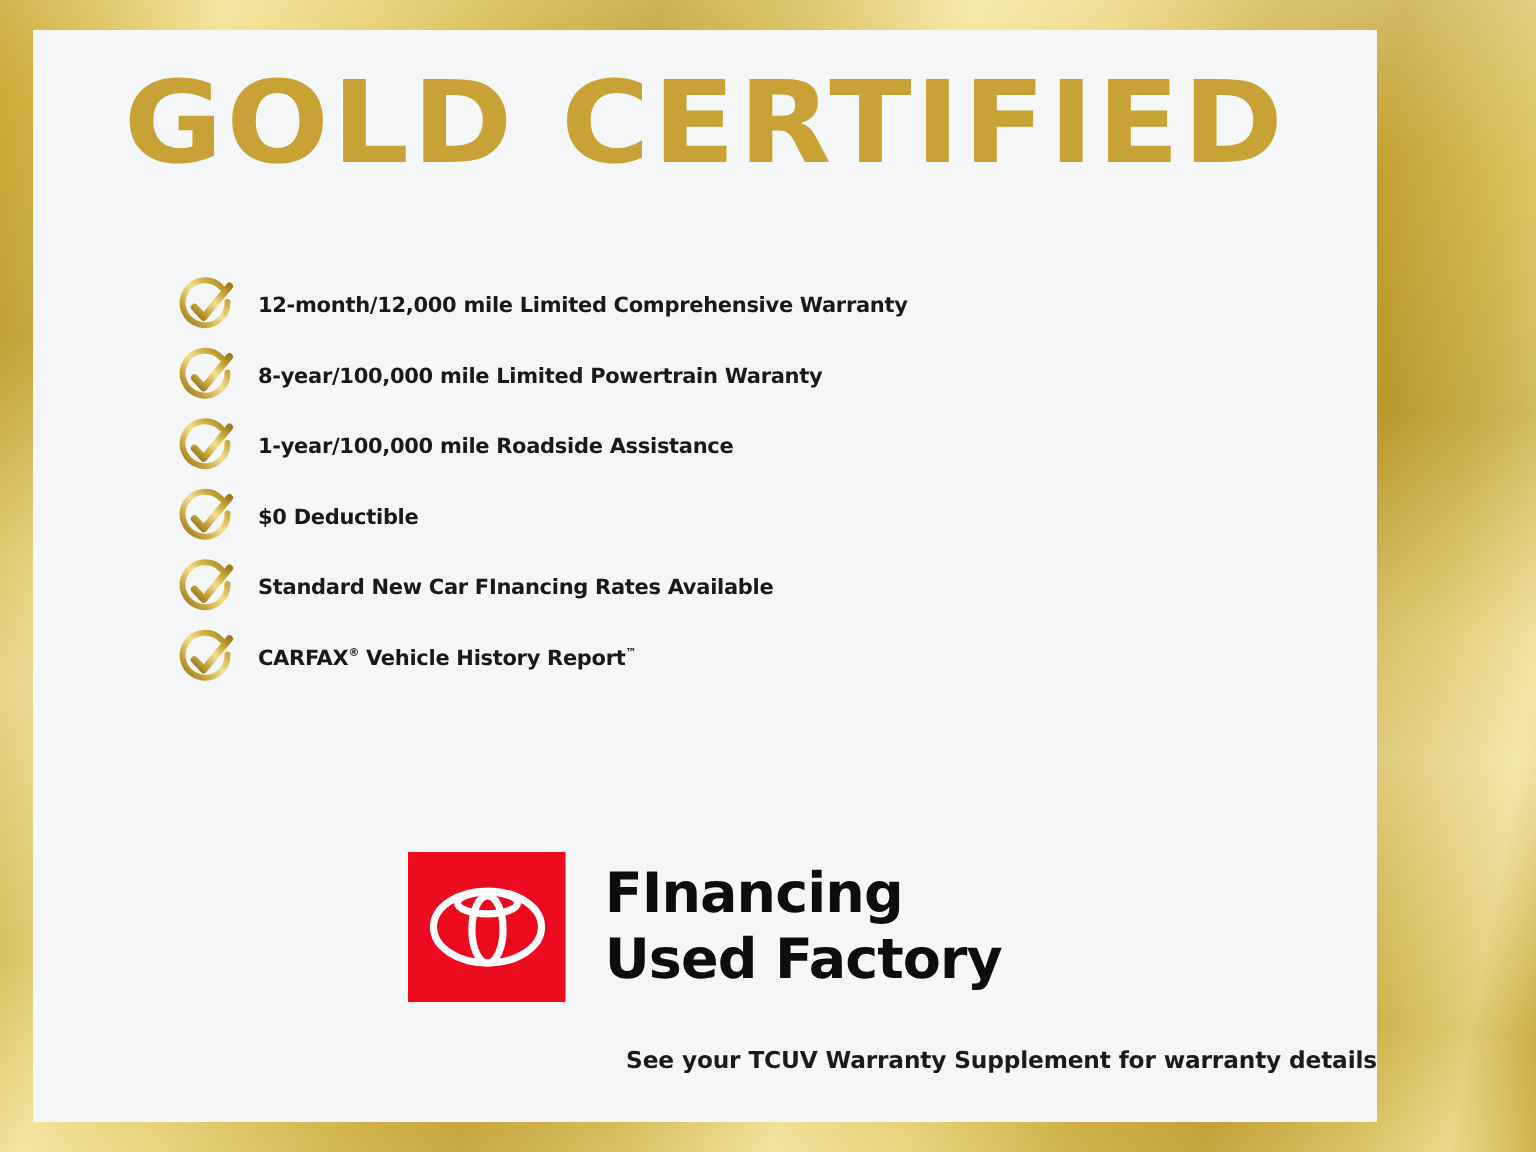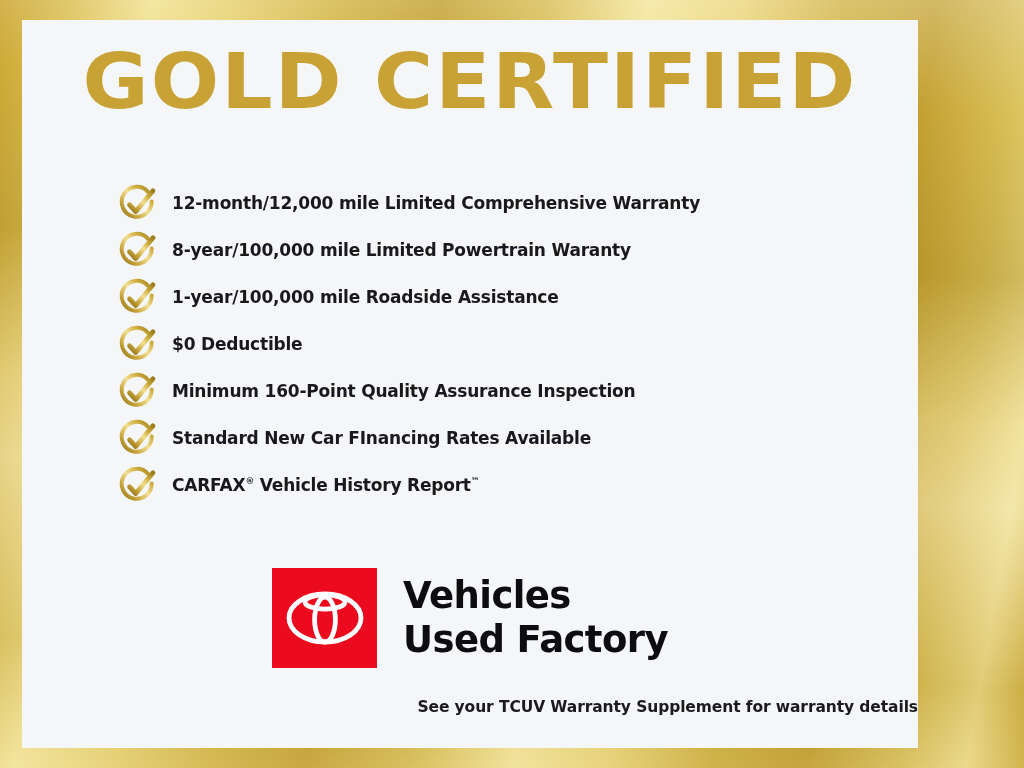--- a/index.html
+++ b/index.html
@@ -103,21 +103,21 @@
   .check-icon {
     flex: 0 0 auto;
     width: 44px;
     height: 44px;
     margin-right: 12px;
     display: block;
   }
   .benefit-text {
     font-family: "DejaVu Sans", sans-serif;
     font-weight: bold;
-    font-size: 17px;
+    font-size: 14px;
     color: #19191b;
     letter-spacing: -0.2px;
     white-space: nowrap;
     line-height: 1;
   }
   .benefit-text sup {
     font-size: 0.52em;
     vertical-align: super;
     line-height: 0;
     font-weight: bold;
@@ -212,27 +212,20 @@
       </li>
 
       <li class="benefit-row">
         <svg class="check-icon" viewBox="0 0 100 100">
           <path d="M72 22 A34 34 0 1 0 81 44" fill="none" stroke="url(#g1)" stroke-width="9" stroke-linecap="round"></path>
           <path d="M31 52 L45 67 L84 20" fill="none" stroke="url(#g1)" stroke-width="11" stroke-linecap="round" stroke-linejoin="round"></path>
         </svg>
         <span class="benefit-text">$0 Deductible</span>
       </li>
 
-      <li class="benefit-row">
-        <svg class="check-icon" viewBox="0 0 100 100">
-          <path d="M72 22 A34 34 0 1 0 81 44" fill="none" stroke="url(#g1)" stroke-width="9" stroke-linecap="round"></path>
-          <path d="M31 52 L45 67 L84 20" fill="none" stroke="url(#g1)" stroke-width="11" stroke-linecap="round" stroke-linejoin="round"></path>
-        </svg>
-        <span class="benefit-text">Minimum 160-Point Quality Assurance Inspection</span>
-      </li>
 
       <li class="benefit-row">
         <svg class="check-icon" viewBox="0 0 100 100">
           <path d="M72 22 A34 34 0 1 0 81 44" fill="none" stroke="url(#g1)" stroke-width="9" stroke-linecap="round"></path>
           <path d="M31 52 L45 67 L84 20" fill="none" stroke="url(#g1)" stroke-width="11" stroke-linecap="round" stroke-linejoin="round"></path>
         </svg>
         <span class="benefit-text">Standard New Car FInancing Rates Available</span>
       </li>
 
       <li class="benefit-row">
@@ -247,21 +240,21 @@
 
     <div id="toyota-lockup">
       <div id="toyota-mark">
         <svg width="80" height="58" viewBox="0 0 100 72">
           <ellipse cx="50" cy="36" rx="45" ry="30" fill="none" stroke="#ffffff" stroke-width="6"></ellipse>
           <ellipse cx="50" cy="38" rx="13" ry="28" fill="none" stroke="#ffffff" stroke-width="6"></ellipse>
           <ellipse cx="50" cy="16" rx="25" ry="9" fill="none" stroke="#ffffff" stroke-width="6"></ellipse>
         </svg>
       </div>
       <div id="toyota-wordmark">
-        <div>Vehicles</div>
+        <div>FInancing</div>
         <div>Used Factory</div>
       </div>
     </div>
 
     <div id="footnote">See your TCUV Warranty Supplement for warranty details</div>
 
   </div>
 </div>
 
 </body></html>

